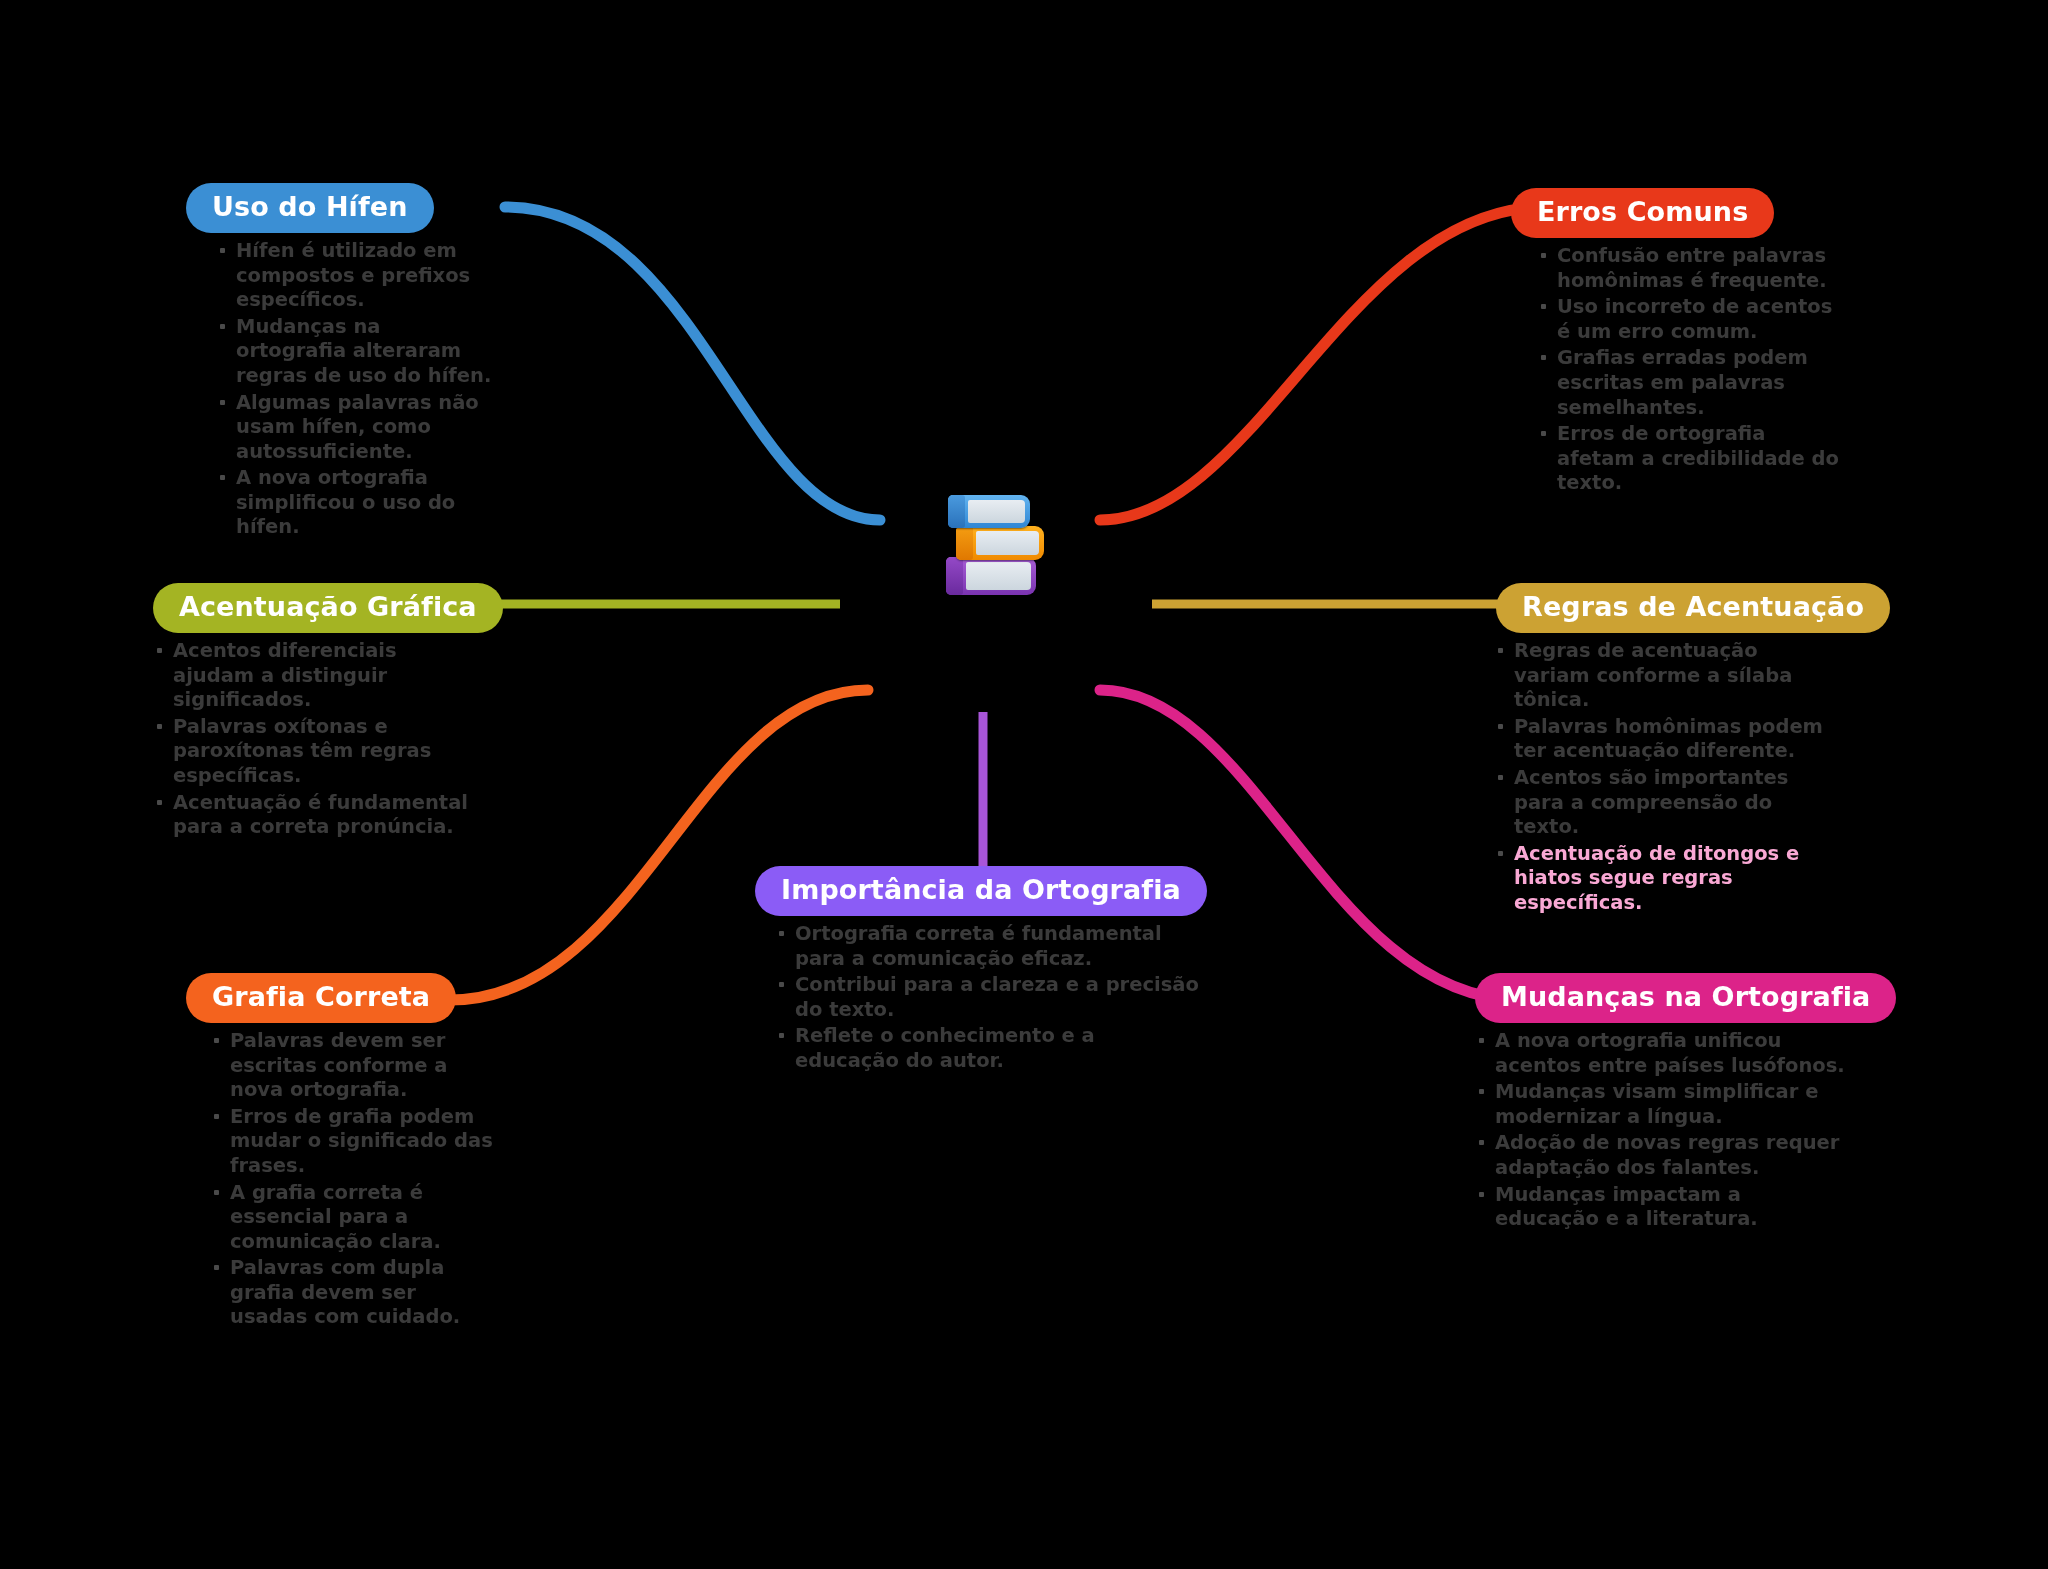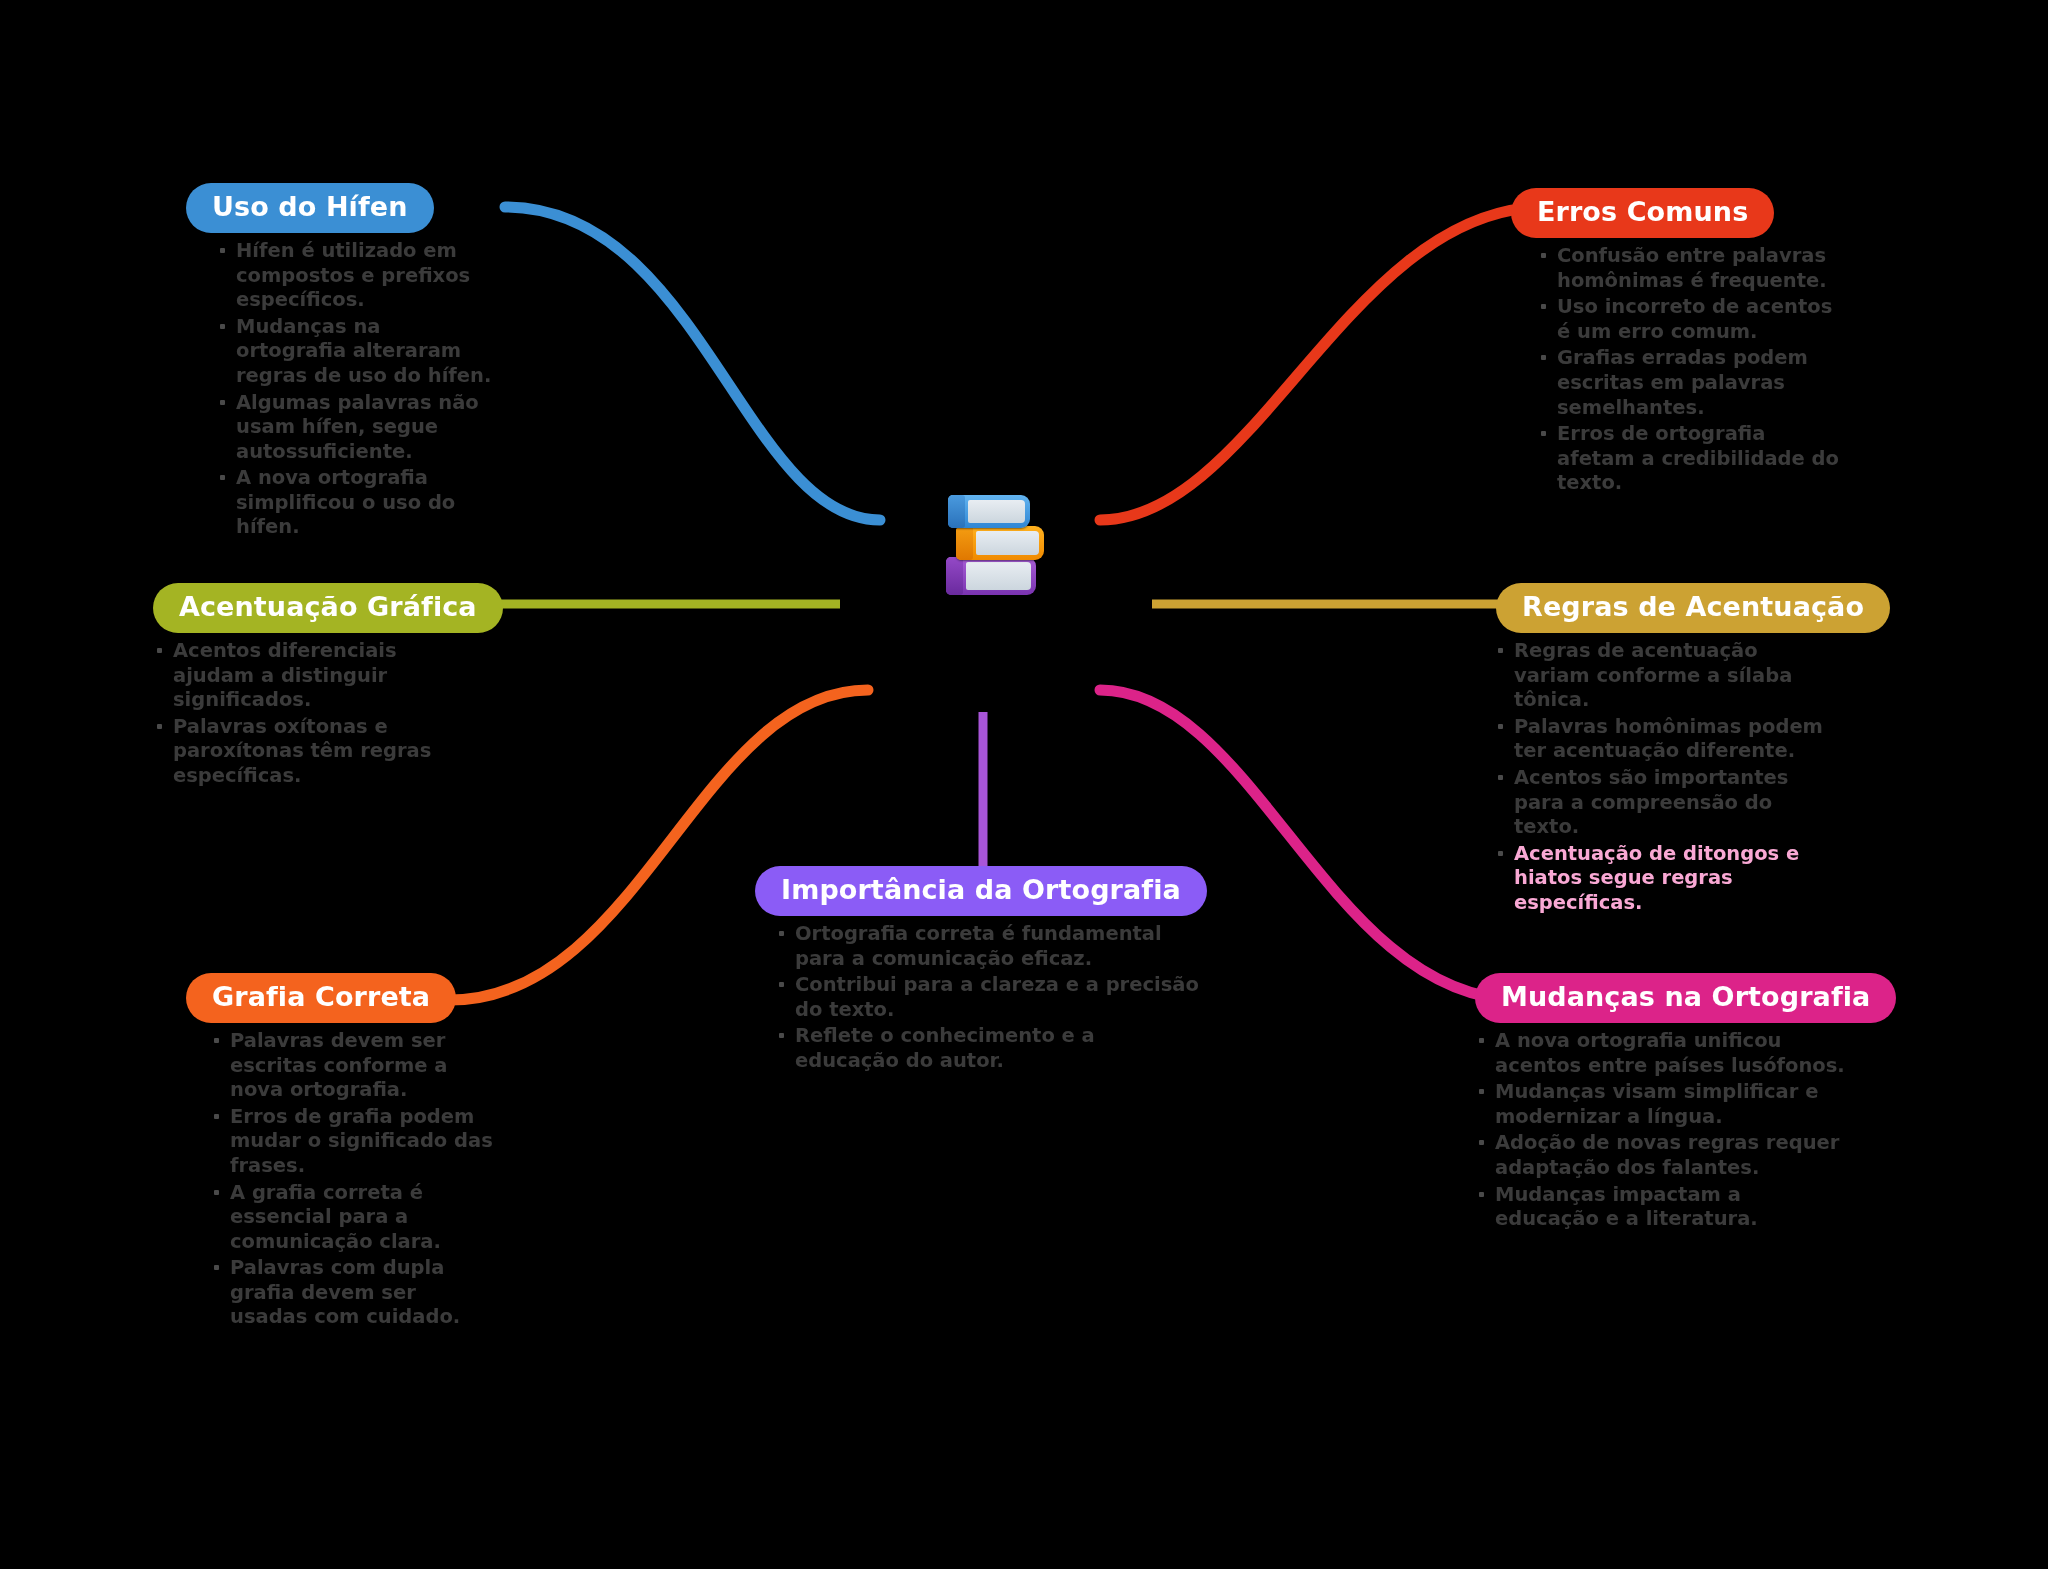--- a/index.html
+++ b/index.html
@@ -165,40 +165,41 @@
       <span class="spine"></span>
       <span class="pages"></span>
     </div>
   </div>
 
   <div class="node" id="node-hifen">
     <div class="pill" style="background: rgb(59, 143, 212);">Uso do Hífen</div>
     <ul class="bullets">
       <li style="color: rgb(59, 59, 59);">Hífen é utilizado em compostos e prefixos específicos.</li>
       <li style="color: rgb(59, 59, 59);">Mudanças na ortografia alteraram regras de uso do hífen.</li>
-      <li style="color: rgb(59, 59, 59);">Algumas palavras não usam hífen, segue autossuficiente.</li>
+      <li style="color: rgb(59, 59, 59);">Algumas palavras não usam hífen, como autossuficiente.</li>
       <li style="color: rgb(59, 59, 59);">A nova ortografia simplificou o uso do hífen.</li>
     </ul>
   </div>
 
   <div class="node" id="node-erros">
     <div class="pill" style="background: rgb(232, 56, 26);">Erros Comuns</div>
     <ul class="bullets">
       <li style="color: rgb(59, 59, 59);">Confusão entre palavras homônimas é frequente.</li>
       <li style="color: rgb(59, 59, 59);">Uso incorreto de acentos é um erro comum.</li>
       <li style="color: rgb(59, 59, 59);">Grafias erradas podem escritas em palavras semelhantes.</li>
       <li style="color: rgb(59, 59, 59);">Erros de ortografia afetam a credibilidade do texto.</li>
     </ul>
   </div>
 
   <div class="node" id="node-acentuacao">
     <div class="pill" style="background: rgb(164, 180, 35);">Acentuação Gráfica</div>
     <ul class="bullets">
       <li style="color: rgb(59, 59, 59);">Acentos diferenciais ajudam a distinguir significados.</li>
       <li style="color: rgb(59, 59, 59);">Palavras oxítonas e paroxítonas têm regras específicas.</li>
+      <li style="color: rgb(59, 59, 59);">Acentuação é fundamental para a correta pronúncia.</li>
     </ul>
   </div>
 
   <div class="node" id="node-regras">
     <div class="pill" style="background: rgb(204, 162, 51);">Regras de Acentuação</div>
     <ul class="bullets">
       <li style="color: rgb(59, 59, 59);">Regras de acentuação variam conforme a sílaba tônica.</li>
       <li style="color: rgb(59, 59, 59);">Palavras homônimas podem ter acentuação diferente.</li>
       <li style="color: rgb(59, 59, 59);">Acentos são importantes para a compreensão do texto.</li>
       <li style="color: #f9a8d4;">Acentuação de ditongos e hiatos segue regras específicas.</li>

